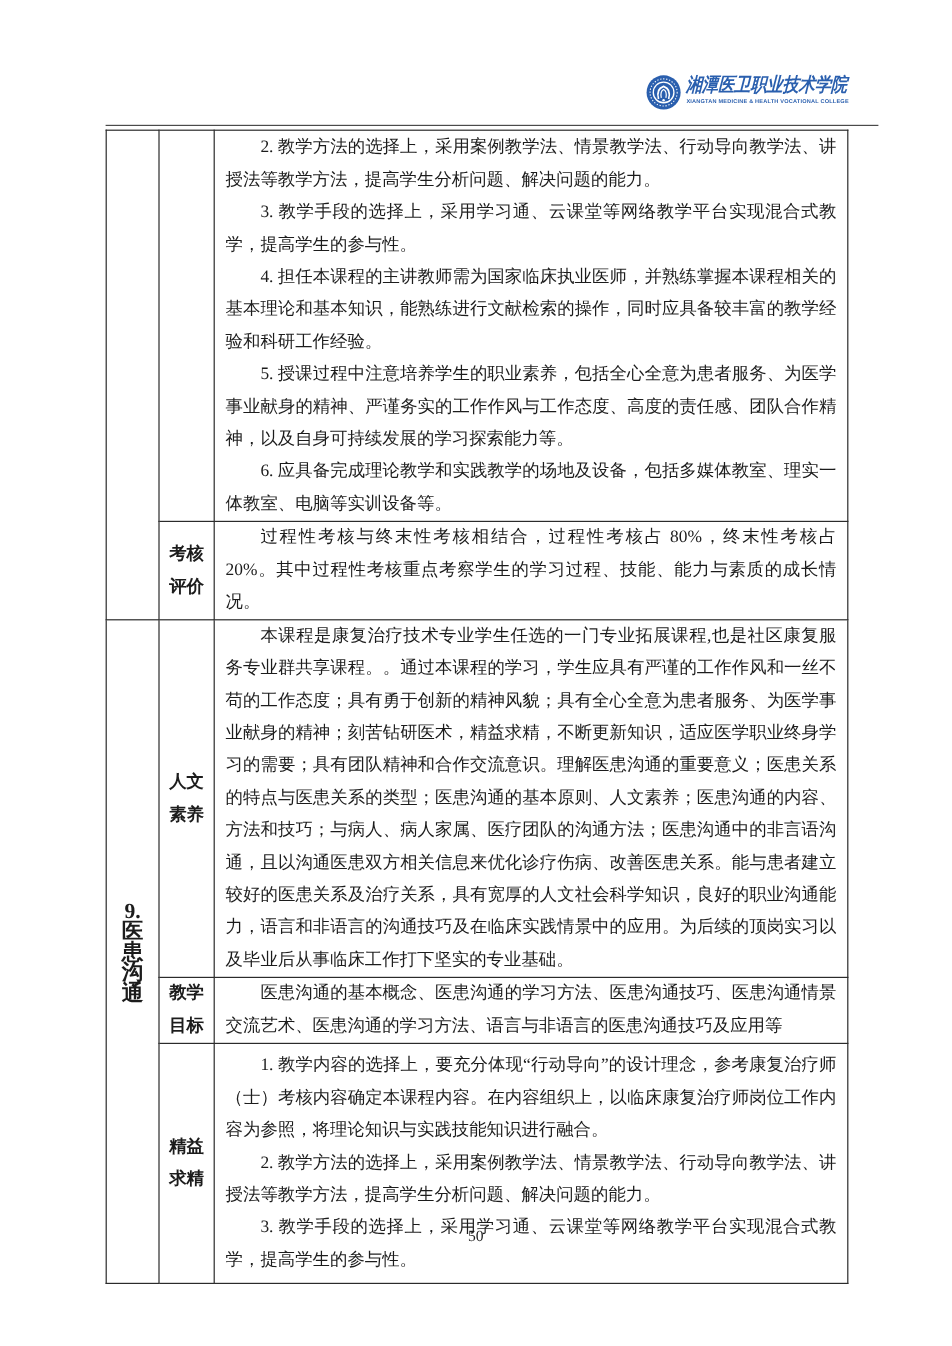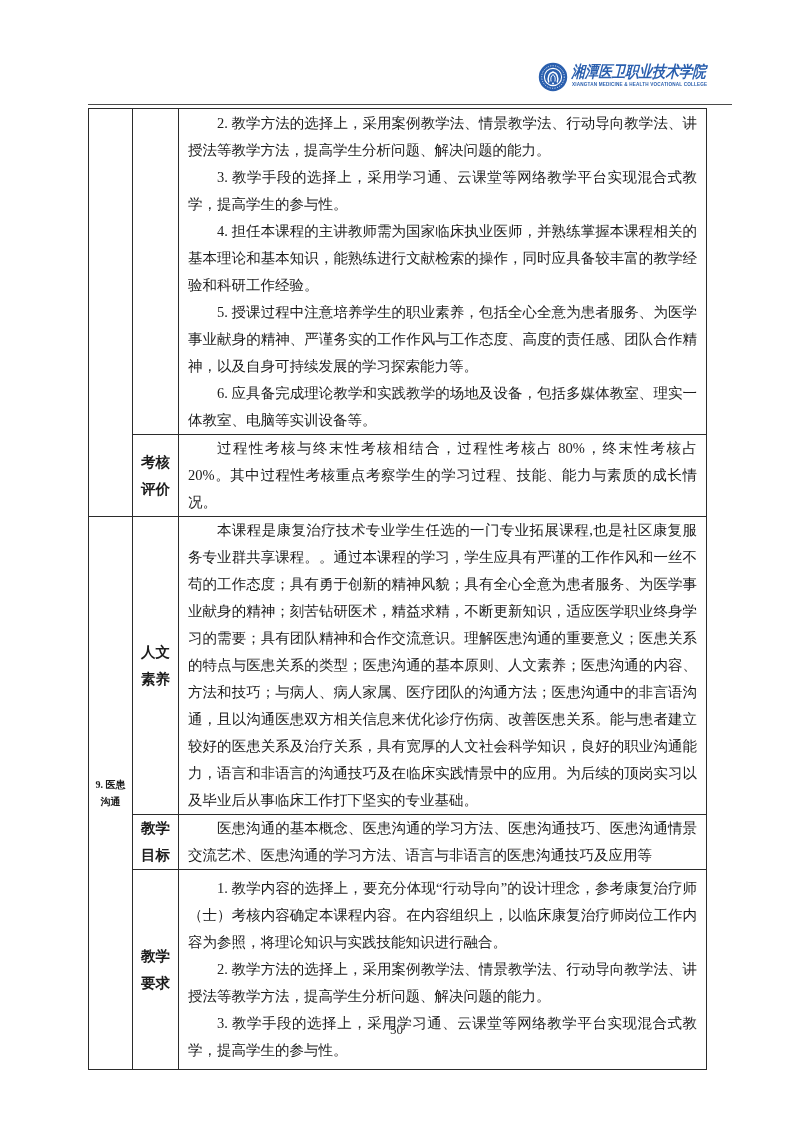--- a/index.html
+++ b/index.html
@@ -29,21 +29,21 @@
   }
   table.doc-table td{
     border:1px solid #2b2b2b;vertical-align:middle;overflow:hidden;
   }
   td.cell-content{padding:0 9px;text-align:justify;}
   td.cell-content p{margin:0;text-indent:2em;line-height:27px;}
   td.cell-label{
     text-align:center;font-weight:bold;line-height:27px;padding:0 4px;margin-top:39px;
   }
   td.cell-course{
-    text-align:center;font-weight:bold;font-size:10px;line-height:17px;padding:0 4px;
+    text-align:center;font-weight:bold;font-size:18px;line-height:17px;padding:0 4px;
   }
   .single-text{margin:0;text-indent:2em;line-height:27px;}
   
   #page-number{
     position:absolute;left:0;top:1022px;width:793px;text-align:center;
     font-size:13px;color:#1c1c1c;
   }
 </style>
 </head>
 <body>
@@ -102,21 +102,21 @@
     </tr>
 
     <tr style="height:50px;">
       <td class="cell-label">教学目标</td>
       <td class="cell-content">
         <p class="single-text">医患沟通的基本概念、医患沟通的学习方法、医患沟通技巧、医患沟通情景交流艺术、医患沟通的学习方法、语言与非语言的医患沟通技巧及应用等</p>
       </td>
     </tr>
 
     <tr style="height:200px;">
-      <td class="cell-label">教学要求</td>
+      <td class="cell-label">精益求精</td>
       <td class="cell-content">
         <p>1. 教学内容的选择上，要充分体现“行动导向”的设计理念，参考康复治疗师（士）考核内容确定本课程内容。在内容组织上，以临床康复治疗师岗位工作内容为参照，将理论知识与实践技能知识进行融合。</p>
         <p>2. 教学方法的选择上，采用案例教学法、情景教学法、行动导向教学法、讲授法等教学方法，提高学生分析问题、解决问题的能力。</p>
         <p>3. 教学手段的选择上，采用学习通、云课堂等网络教学平台实现混合式教学，提高学生的参与性。</p>
       </td>
     </tr>
   </tbody>
     </table>
 
   <div id="page-number">50</div>

